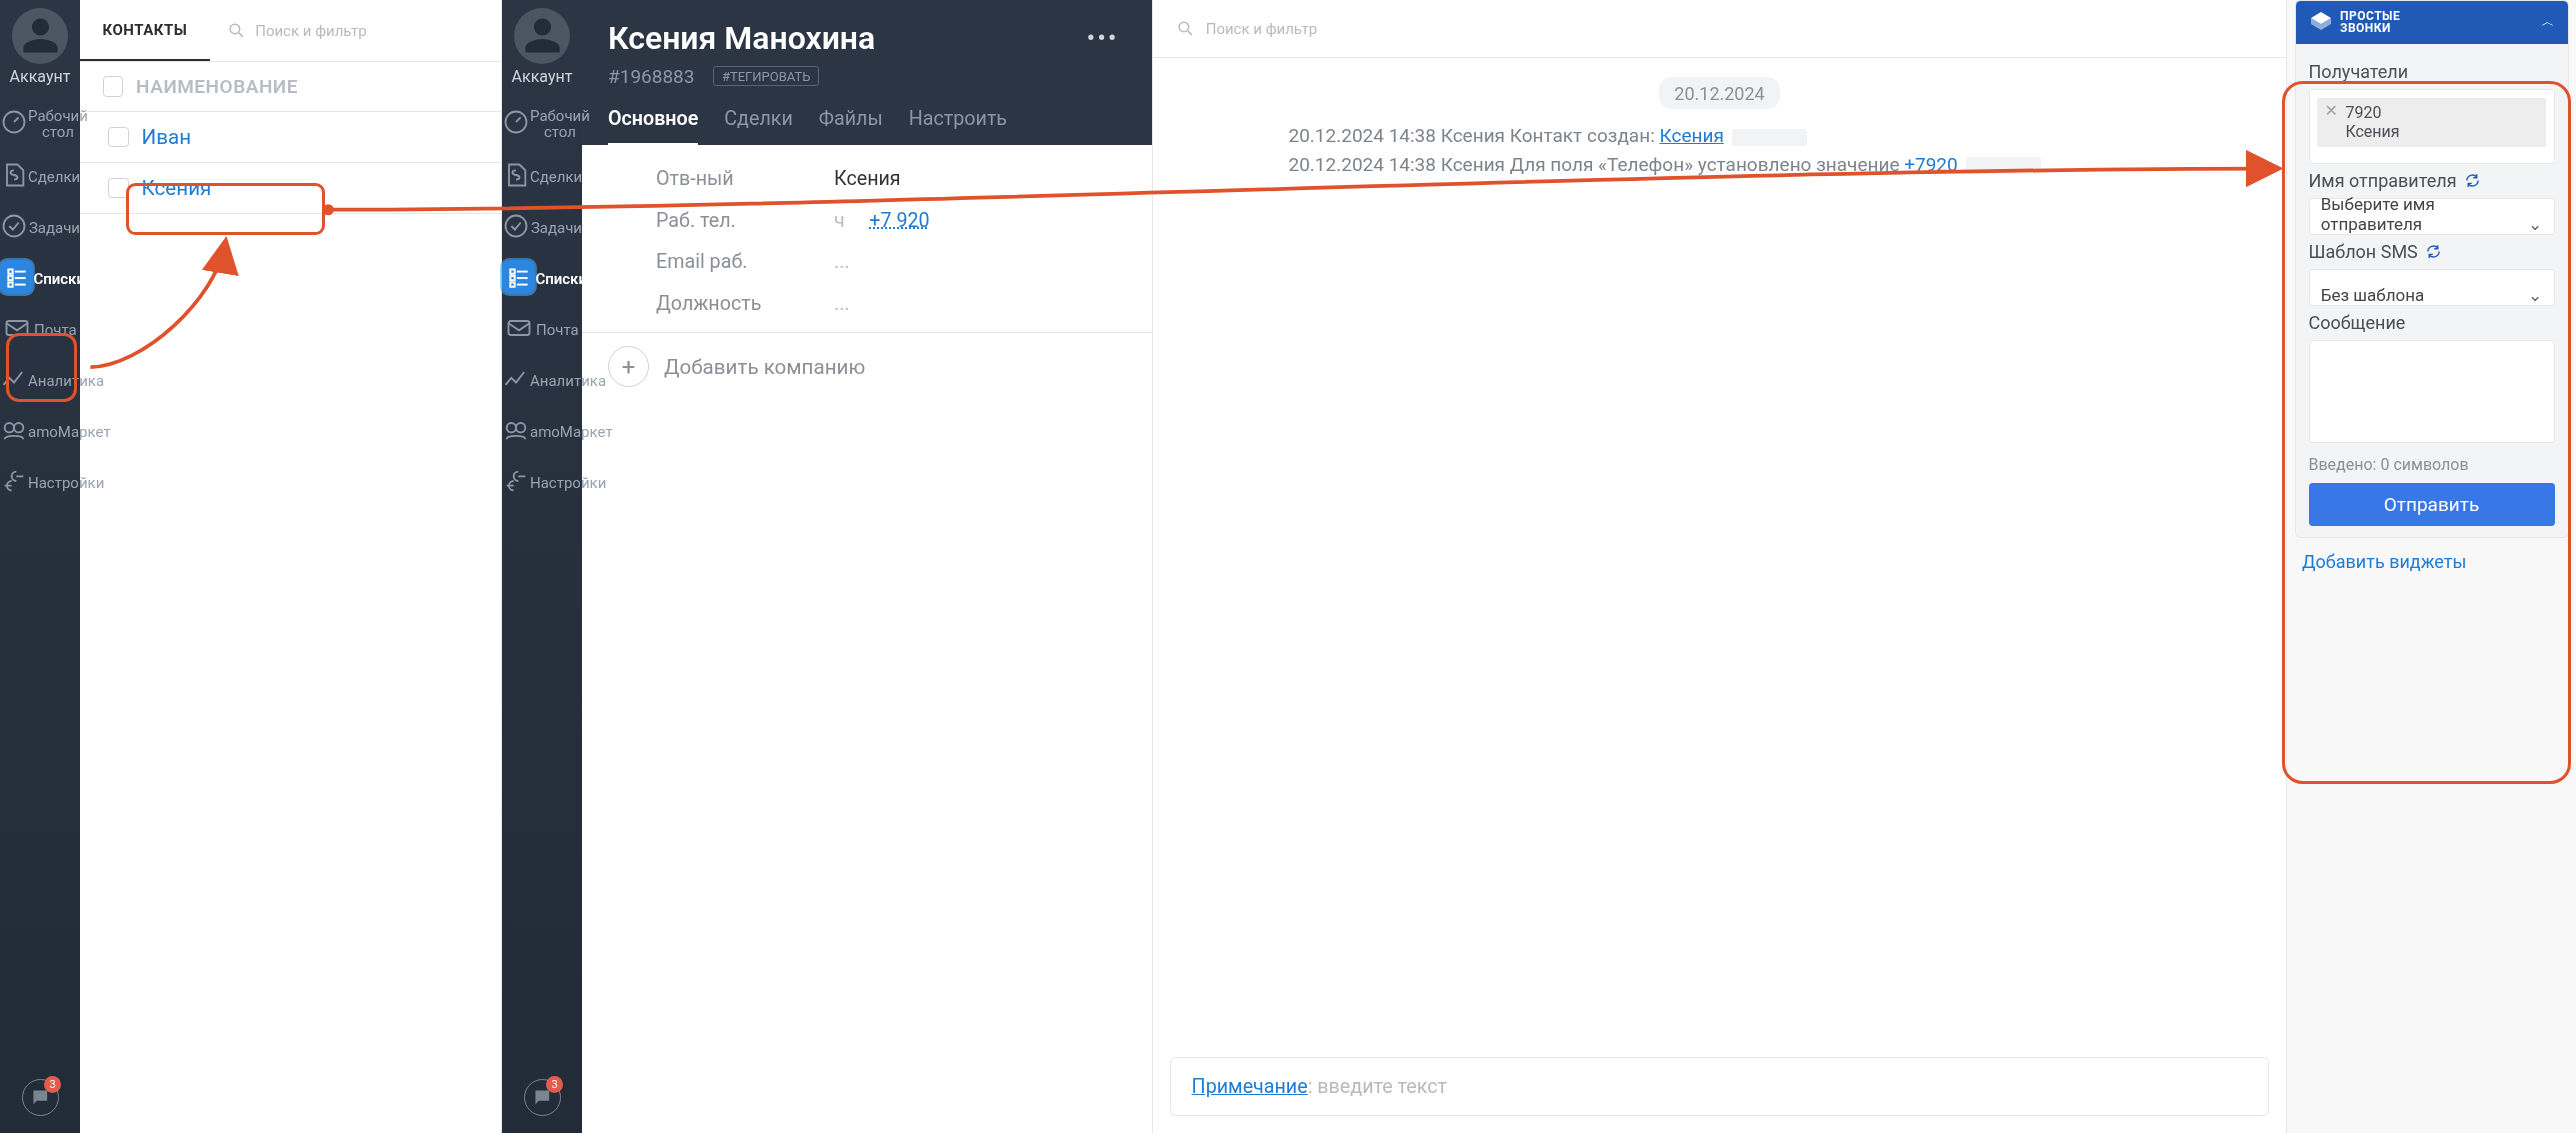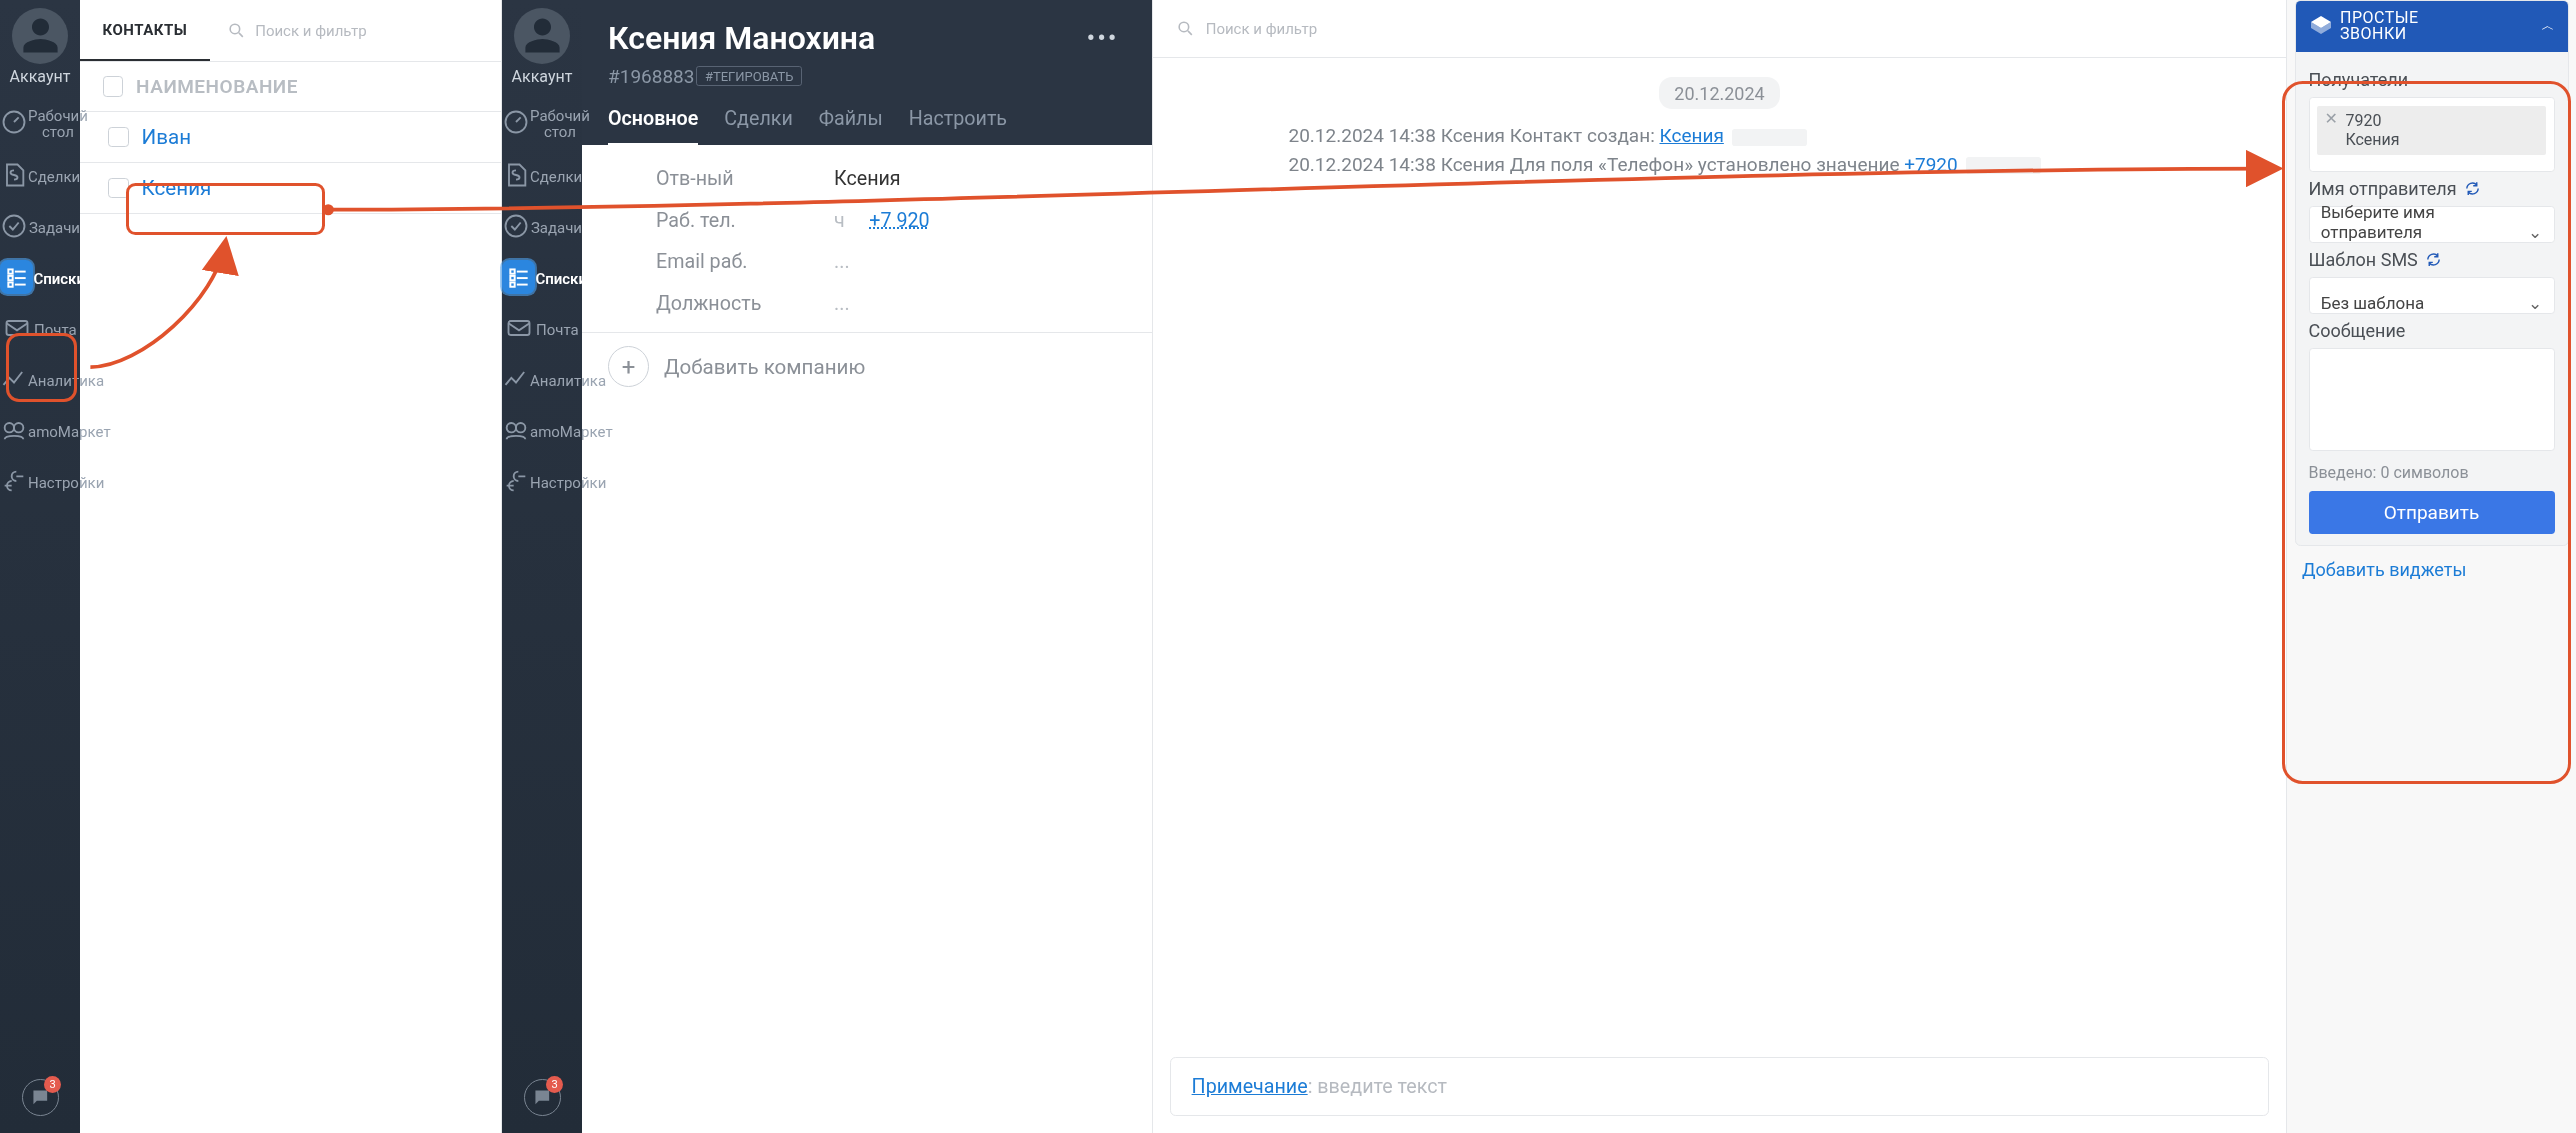--- a/index.html
+++ b/index.html
@@ -45,21 +45,21 @@
   .cbox{width:20.6px;height:20.6px;border:1.9px solid #cdd2d8;border-radius:3.7px;flex:0 0 20.6px;}
   .crow{display:flex;align-items:center;gap:13px;padding:13px 28px;border-bottom:0.9px solid var(--border);}
   .crow a{color:var(--link-blue);text-decoration:none;font-size:20.6px;}
 
   
   .detail{width:571px;flex:0 0 571px;display:flex;flex-direction:column;border-right:0.9px solid var(--border);}
   .detail .dark-head{background:var(--nav-bg);color:#fff;padding:19px 26px 0 26px;}
   .detail .dark-head .row1{display:flex;align-items:center;gap:13px;}
   .detail .dark-head h1{margin:0;font-size:32px;font-weight:600;flex:1;}
   .detail .dark-head .more{color:#cfd6de;font-size:26px;padding:0 7.5px;cursor:pointer;letter-spacing:1.9px;}
-  .detail .dark-head .row2{display:flex;align-items:center;gap:2px;margin-top:7.5px;color:#8b97a6;font-size:19px;}
+  .detail .dark-head .row2{display:flex;align-items:center;gap:19px;margin-top:7.5px;color:#8b97a6;font-size:19px;}
   .detail .dark-head .tag-btn{border:0.9px solid #586373;color:#8b97a6;font-size:13px;padding:1.9px 7.5px;border-radius:2.8px;background:transparent;cursor:pointer;}
   .detail .tabs{display:flex;gap:26px;margin-top:19px;font-size:19.7px;color:#8b97a6;}
   .detail .tabs .tab{padding-bottom:13px;cursor:pointer;}
   .detail .tabs .tab.active{color:#fff;border-bottom:2.8px solid #fff;font-weight:600;}
   .detail-body{padding:13px 26px;}
   .field{display:flex;align-items:center;gap:19px;padding:9.4px 0;font-size:19.7px;margin-left:48px;}
   .field .flab{width:159px;color:var(--muted);}
   .field .fval{color:#333;}
   .field .fval.link{color:var(--link-blue);text-decoration:underline dotted;cursor:pointer;}
   .field .fval.muted{color:#b8bdc3;}
@@ -78,21 +78,21 @@
   .timeline .note{margin:auto 17px 17px 17px;border:0.9px solid var(--border);border-radius:5.6px;padding:17px 20.6px;background:#fff;font-size:19.7px;color:#b6bac0;}
   .timeline .note .nl{color:var(--link-blue);text-decoration:underline;}
 
   
   .widgets{width:290px;flex:0 0 290px;background:#f8f8f8;border-left:0.9px solid var(--border);display:flex;flex-direction:column;}
   .widgets .whead{padding:15px 17px;font-size:24px;}
   .wpanel{margin:0 7.5px;border:0.9px solid var(--border);border-radius:5.6px;background:#f3f4f5;overflow:hidden;}
   .wpanel .wtitle{background:var(--widget-head);color:#fff;display:flex;align-items:center;padding:9.4px 13px;gap:9.4px;}
   .wtitle .brand{display:flex;align-items:center;gap:7.5px;flex:1;}
   .wtitle .brand .logo{width:24px;height:24px;}
-  .wtitle .brand .bt{font-weight:400;line-height:1;font-size:16px;letter-spacing:0.5px;}
+  .wtitle .brand .bt{font-weight:700;line-height:1;font-size:12px;letter-spacing:0.5px;}
   .wtitle .chev{color:#fff;font-size:13px;}
   .wbody{padding:11.2px 13px;font-size:18px;color:#4a4f55;}
   .wbody .seclab{font-size:18px;color:#4a4f55;margin-top:5.6px;margin-bottom:7.5px;display:flex;align-items:center;gap:7.5px;}
   .recipients{background:#fff;border:0.9px solid var(--border);border-radius:3.7px;padding:7.5px;min-height:75px;}
   .recipients .chip{background:#ededed;display:flex;align-items:flex-start;gap:7.5px;padding:5.6px 7.5px;font-size:16px;color:#4a4f55;border-radius:1.9px;}
   .recipients .chip .x{color:#9aa0a7;cursor:pointer;line-height:1;}
   .recipients .chip .cc{display:flex;flex-direction:column;line-height:1.2;}
   .wsel{width:100%;background:#fff;border:0.9px solid var(--border);border-radius:3.7px;height:37px;display:flex;align-items:flex-end;justify-content:space-between;padding:0 11.2px;font-size:17px;color:#444;cursor:pointer;}
   .wsel .arr{color:#666;}
   .msgbox{width:100%;height:103px;background:#fff;border:0.9px solid var(--border);border-radius:3.7px;resize:none;font-size:17px;padding:7.5px;}

